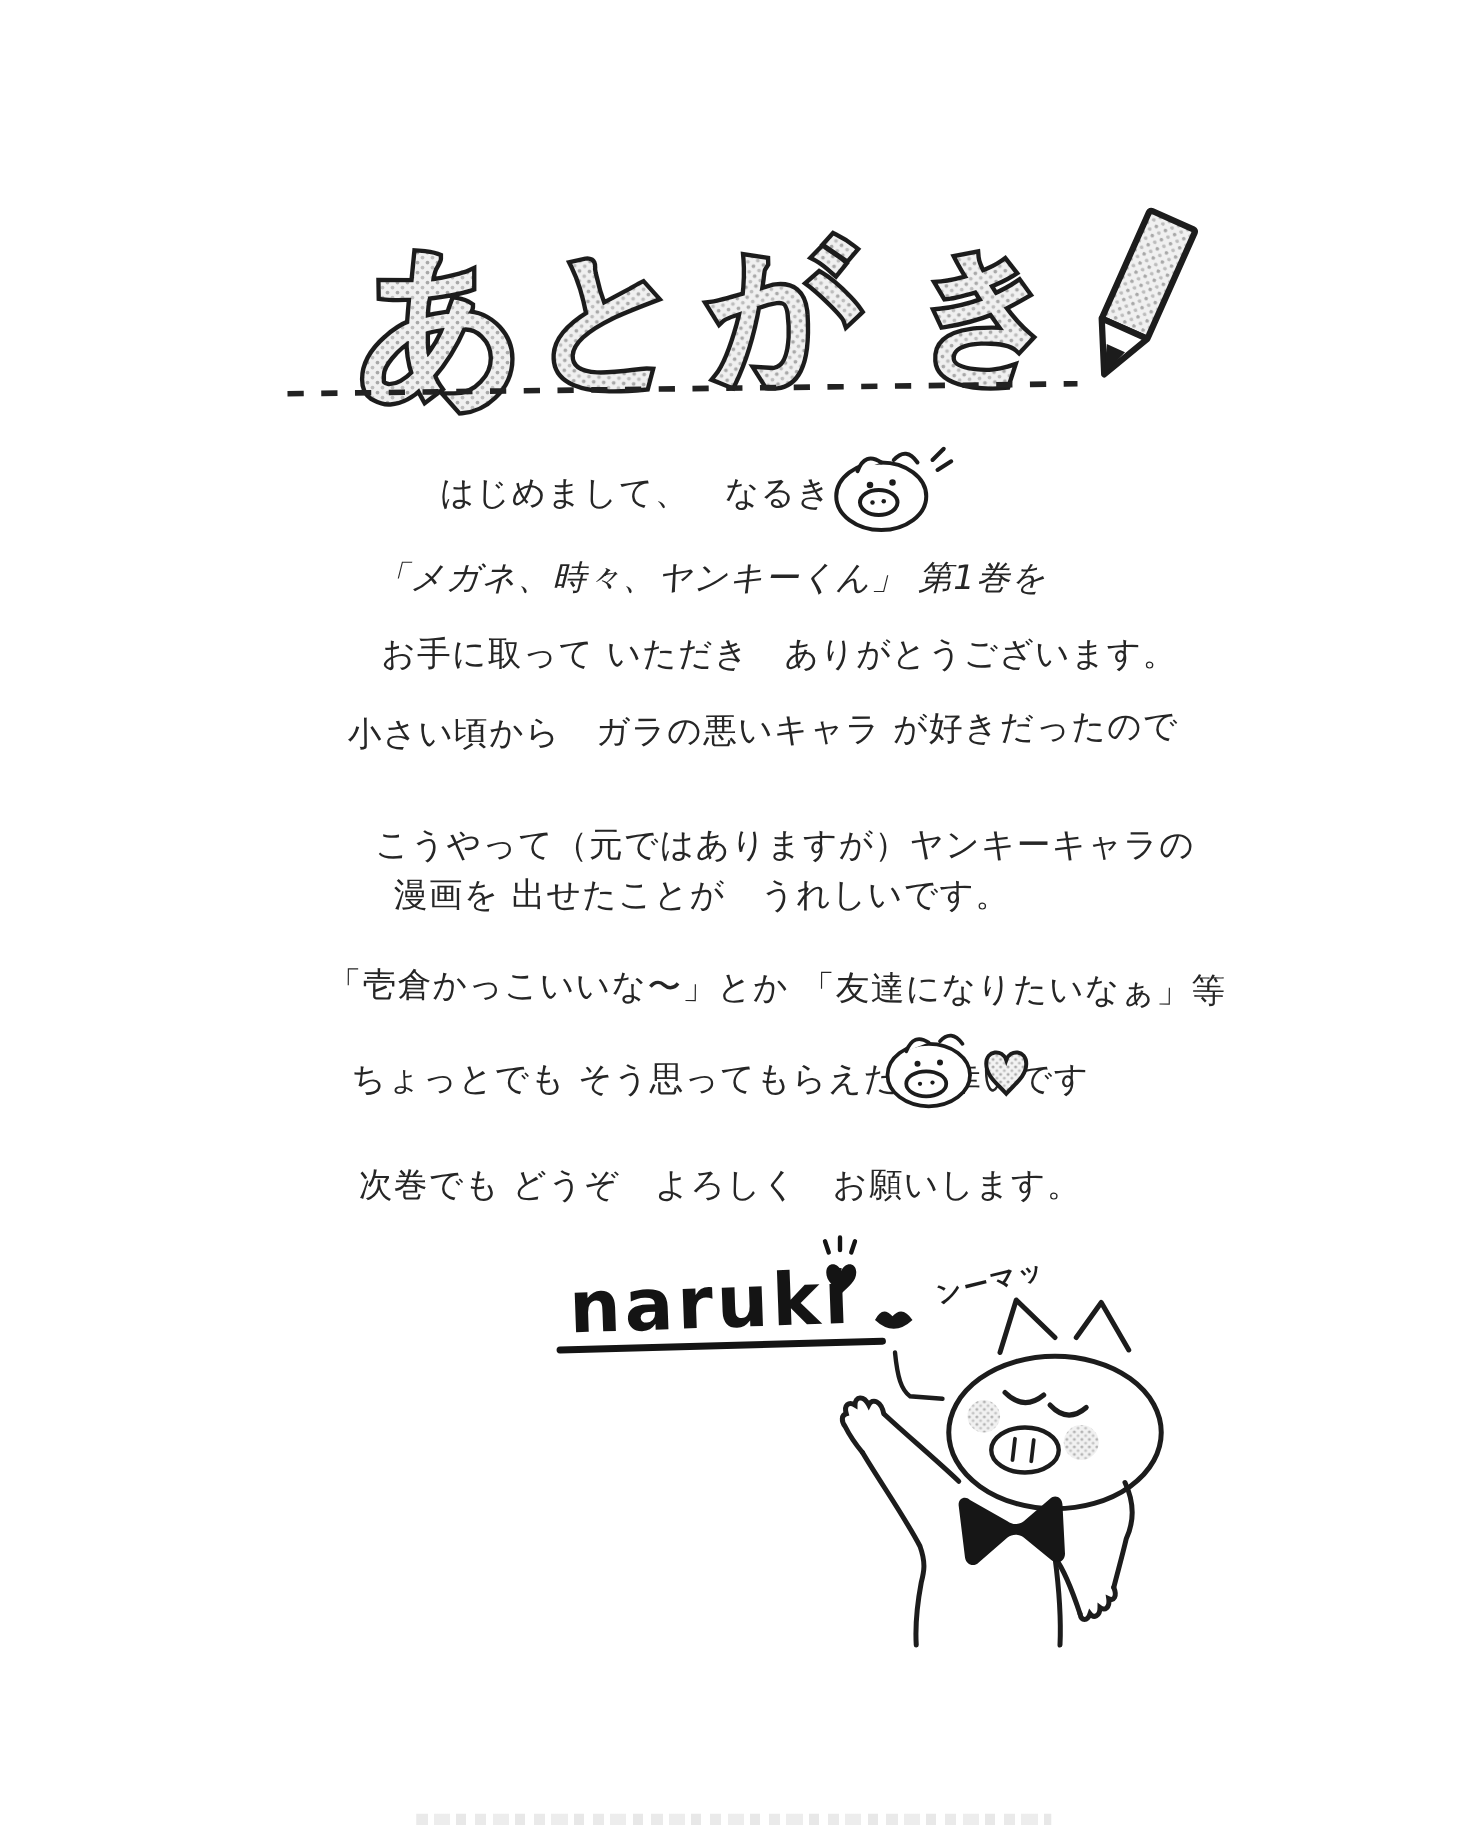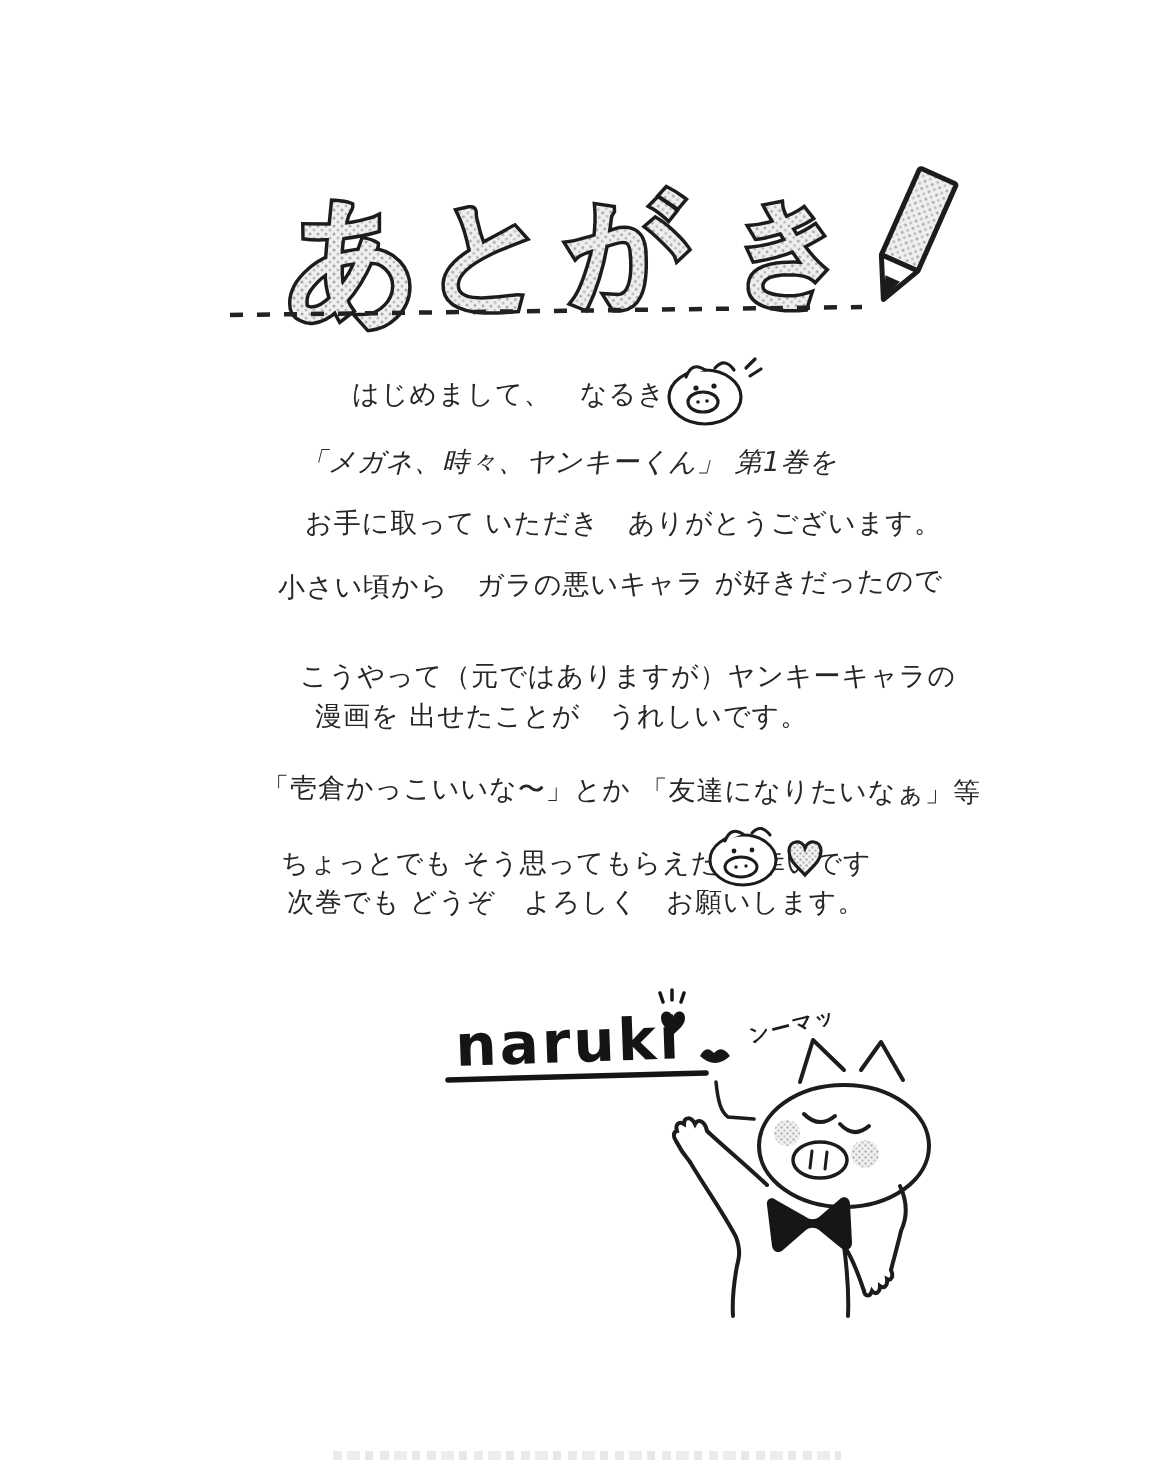--- a/index.html
+++ b/index.html
@@ -77,21 +77,21 @@
   </svg>
 
   <div class="hand-line" style="left:352px;top:376px;">はじめまして、　なるき です</div>
   <div class="hand-line" style="left:300px;top:444px;font-style:italic;">「メガネ、時々、ヤンキーくん」 第1巻を</div>
   <div class="hand-line" style="left:305px;top:505px;">お手に取って いただき　ありがとうございます。</div>
   <div class="hand-line" style="left:278px;top:566px;transform:rotate(-0.6deg);">小さい頃から　ガラの悪いキャラ が好きだったので</div>
   <div class="hand-line" style="left:300px;top:636px;margin-top:22px;">こうやって（元ではありますが）ヤンキーキャラの</div>
   <div class="hand-line" style="left:315px;top:698px;">漫画を 出せたことが　うれしいです。</div>
   <div class="hand-line" style="left:262px;top:772px;transform:rotate(0.4deg);">「壱倉かっこいいな〜」とか 「友達になりたいなぁ」等</div>
   <div class="hand-line" style="left:281px;top:845px;">ちょっとでも そう思ってもらえたら 幸いです</div>
-  <div class="hand-line" style="left:287px;top:884px;">次巻でも どうぞ　よろしく　お願いします。</div>
+  <div class="hand-line" style="left:287px;top:930px;">次巻でも どうぞ　よろしく　お願いします。</div>
 
   <svg class="t-pig1" width="100" height="72" viewBox="0 0 100 72">
     <g stroke="#1c1c1c" stroke-width="3.2" fill="none" stroke-linecap="round">
       <ellipse cx="45" cy="41" rx="36" ry="27" fill="#fff"></ellipse>
       <path d="M26,21 Q32,5 45,14" fill="#fff"></path>
       <path d="M55,12 Q65,1 74,14" fill="#fff"></path>
       <path d="M86,12 L95,3"></path>
       <path d="M90,20 L101,13"></path>
       <ellipse cx="43" cy="46" rx="15" ry="10"></ellipse>
     </g>

